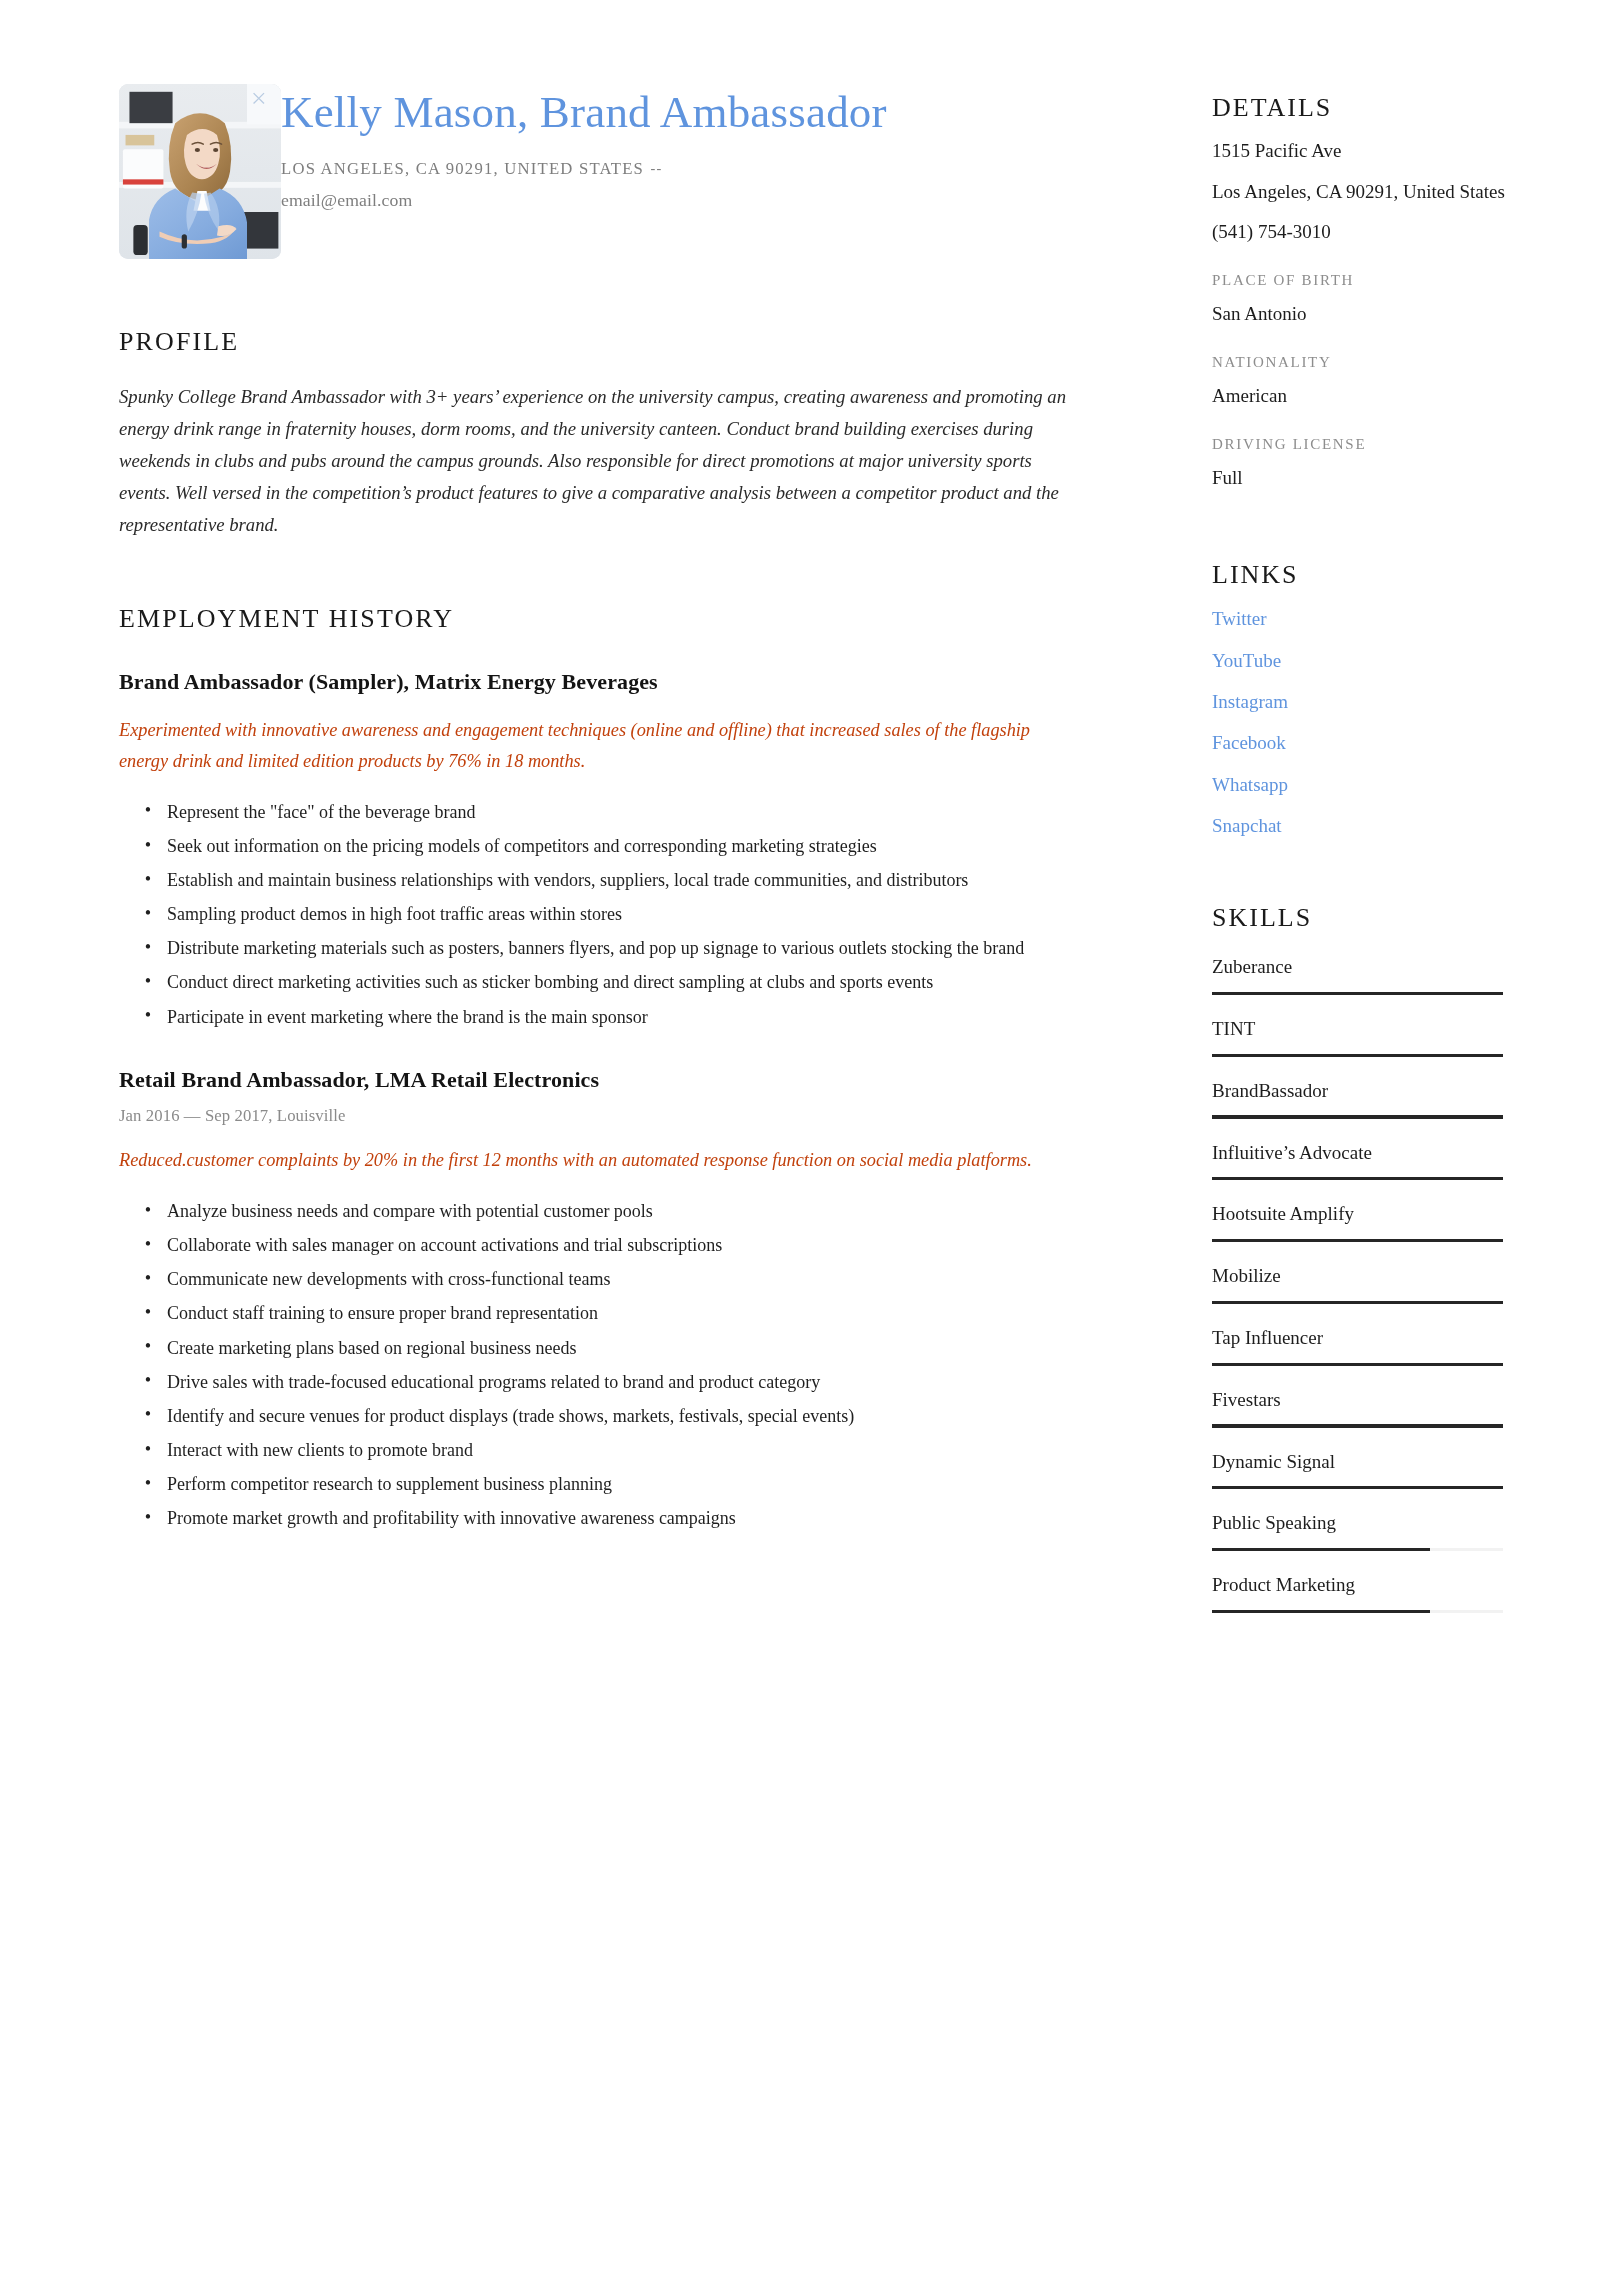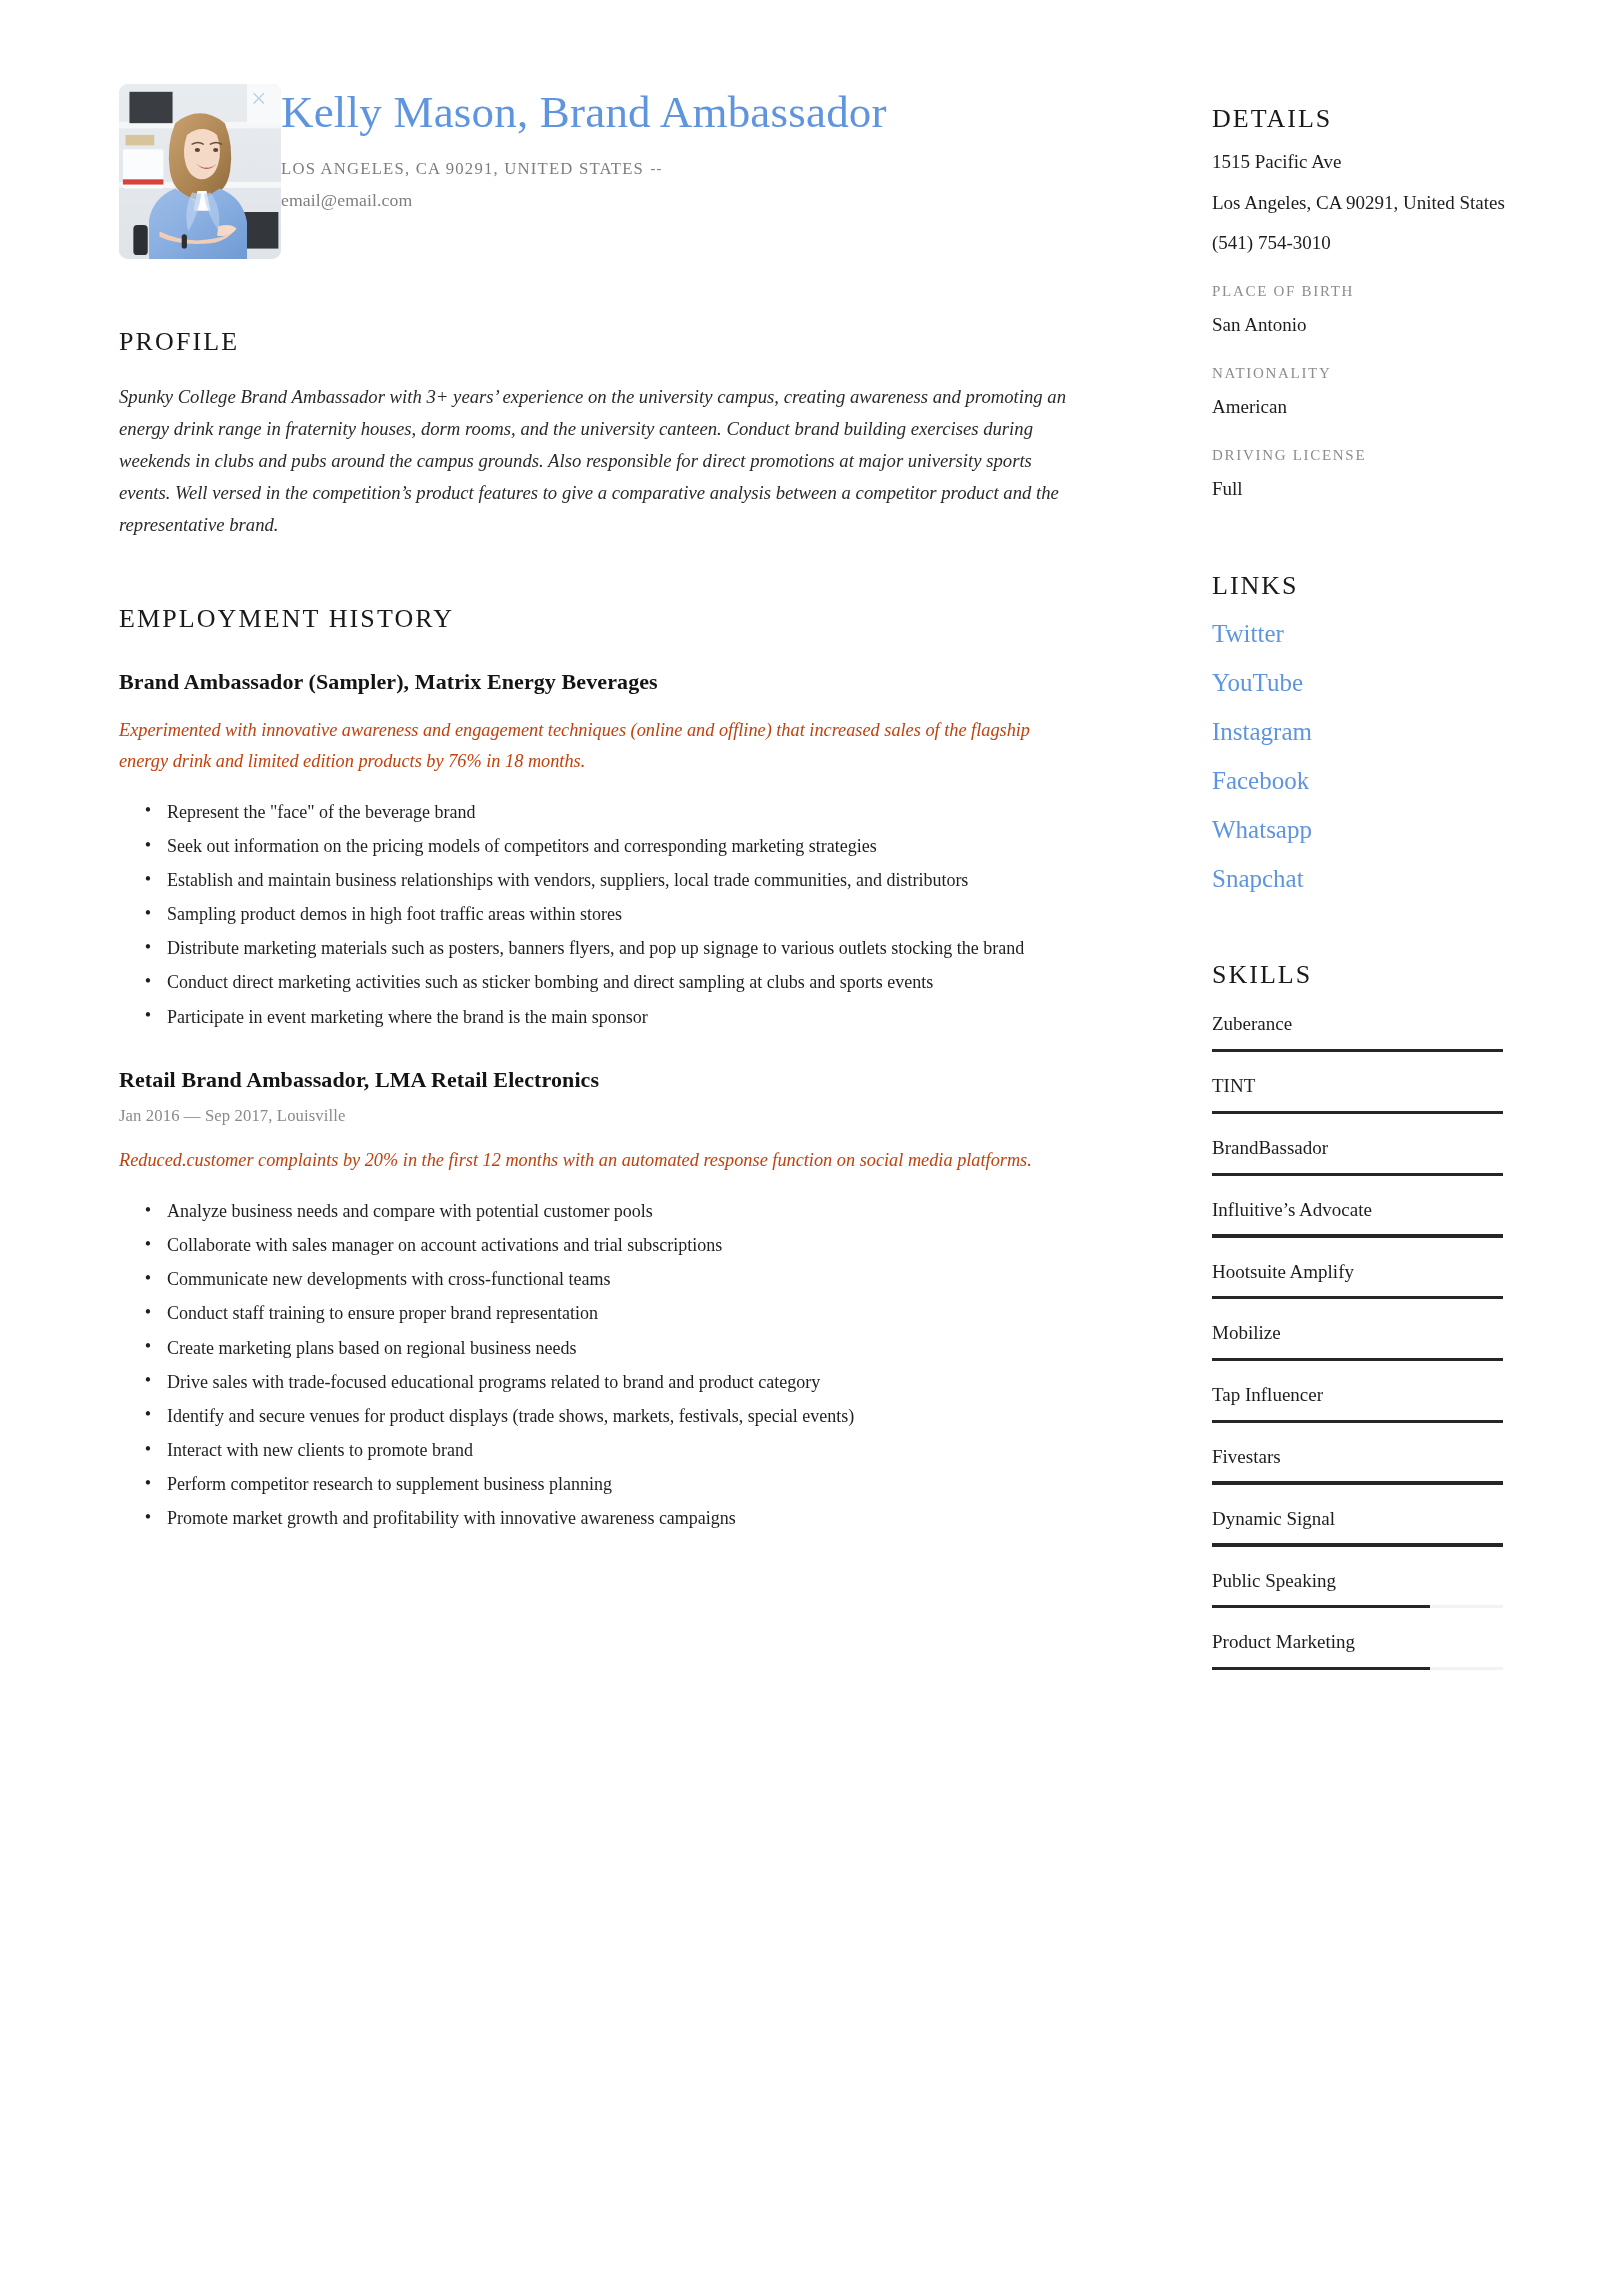--- a/index.html
+++ b/index.html
@@ -149,21 +149,21 @@
     left: -9.2px;
     top: -1.3px;
     font-size: 18.3px;
     color: #1f1f1f;
   }
 
   
   .sidebar {
     position: absolute;
     left: 1212px;
-    top: 104px;
+    top: 93px;
     width: 293px;
   }
 
   .side-title {
     font-size: 26px;
     letter-spacing: 2px;
     text-transform: uppercase;
     font-weight: 400;
     color: #1a1a1a;
     margin: 0;
@@ -182,21 +182,21 @@
     letter-spacing: 1.7px;
     text-transform: uppercase;
     color: #8d8d8d;
     margin-top: 26px;
   }
   .side-label + .side-value { margin-top: 10.5px; }
 
   #links-section { margin-top: 68px; }
   .link-item {
     display: block;
-    font-size: 25px;
+    font-size: 19px;
     color: #5f94de;
     margin-top: 17px;
     text-decoration: none;
     line-height: 1.28;
   }
 
   #skills-section { margin-top: 65px; }
   .skill-row { margin-top: 22px; }
   .skill-name {
     font-size: 19px;

